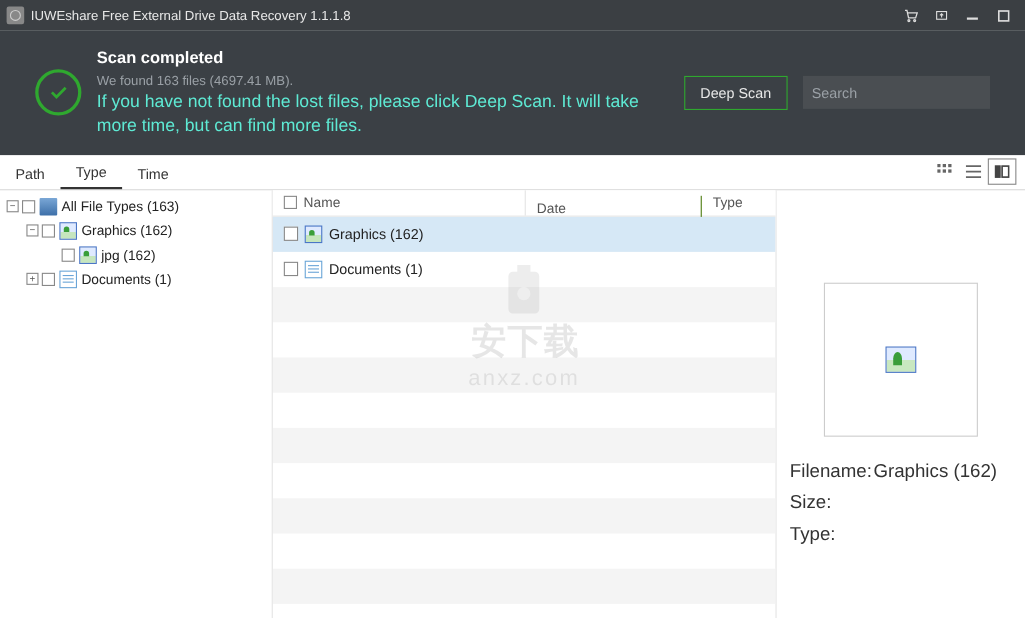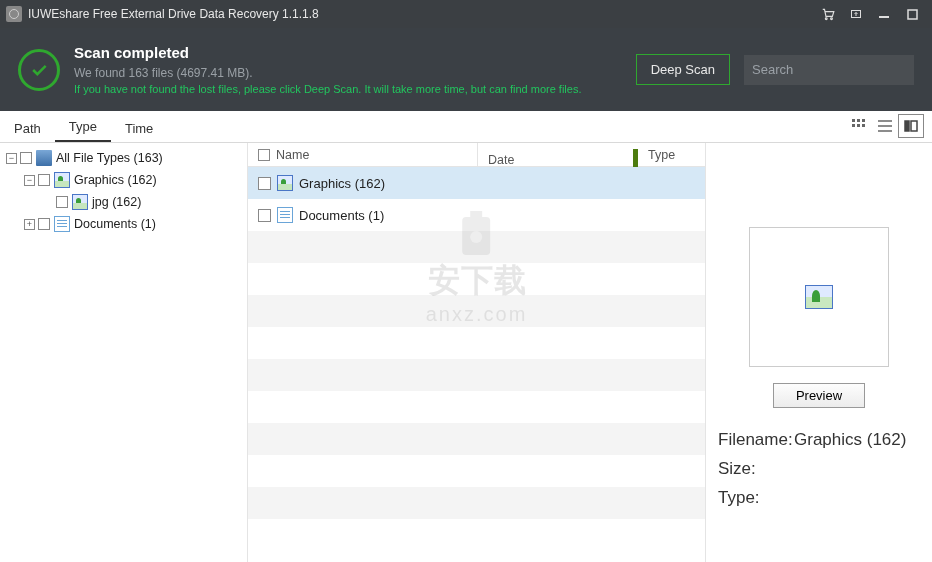--- a/index.html
+++ b/index.html
@@ -5,27 +5,27 @@
 * { margin: 0; padding: 0; box-sizing: border-box; font-family: "Segoe UI", Tahoma, sans-serif; }
 html, body { width: 932px; height: 562px; background: #fff; overflow: hidden; }
 
 .title-bar { height: 28px; background: #3b3f43; color: #e8e8e8; display: flex; align-items: center; padding: 0 6px; font-size: 12px; }
 .title-bar .app-icon { width: 16px; height: 16px; background: #888; border-radius: 2px; margin-right: 6px; position: relative; }
 .title-bar .app-icon::after { content: ""; position: absolute; inset: 3px; border: 1px solid #ccc; border-radius: 50%; }
 .title-bar .title-text { flex: 1; }
 .title-bar .win-btn { width: 28px; height: 20px; display: flex; align-items: center; justify-content: center; color: #ddd; cursor: pointer; }
 .title-bar svg { display: block; }
 
-.status-bar { background: #3b4045; padding: 14px 18px; display: flex; align-items: center; gap: 14px; }
+.status-bar { background: #3b4045; padding: 14px 32px; display: flex; align-items: center; gap: 14px; }
 .check-circle { width: 42px; height: 42px; border: 3px solid #2fa82f; border-radius: 50%; display: flex; align-items: center; justify-content: center; flex-shrink: 0; }
 .check-circle svg { stroke: #2fa82f; }
 .status-text { flex: 1; line-height: 1.4; }
 .status-text h2 { color: #fff; font-size: 15px; font-weight: 600; margin-bottom: 2px; }
 .status-text .sub1 { color: #9aa0a6; font-size: 12px; }
-.status-text .sub2 { color: #22c55e; font-size: 11px; }
+.status-text .sub2 { color: #5eead4; font-size: 16px; }
 .deep-scan { border: 1px solid #2fa82f; background: transparent; color: #e8e8e8; padding: 7px 14px; font-size: 13px; cursor: pointer; }
 .search-wrap { display: flex; align-items: center; background: #4a4e52; width: 170px; height: 30px; padding: 0 8px; }
 .search-wrap input { flex: 1; background: transparent; border: none; outline: none; color: #ccc; font-size: 13px; }
 .search-wrap input::placeholder { color: #9aa0a6; }
 .search-wrap svg { stroke: #8a8e92; }
 
 .filter-bar { height: 32px; border-bottom: 1px solid #d9d9d9; display: flex; align-items: flex-end; font-size: 13px; color: #333; }
 .filter-bar .ftab { padding: 6px 14px; cursor: pointer; }
 .filter-bar .ftab.active { border-bottom: 2px solid #333; font-weight: 500; }
 .filter-bar .spacer { flex: 1; }
@@ -38,21 +38,21 @@
 .tree-row { display: flex; align-items: center; height: 22px; white-space: nowrap; cursor: pointer; }
 .tree-row .tog { width: 11px; height: 11px; border: 1px solid #888; display: flex; align-items: center; justify-content: center; font-size: 9px; line-height: 1; margin-right: 3px; color: #555; flex-shrink: 0; }
 .tree-row .tog.blank { border: none; }
 .tree-row .cb { width: 12px; height: 12px; border: 1px solid #888; margin-right: 4px; flex-shrink: 0; }
 .tree-row .ficon { width: 16px; height: 16px; margin-right: 4px; flex-shrink: 0; }
 .indent { display: inline-block; }
 
 .list { flex: 1; display: flex; flex-direction: column; border-right: 1px solid #e4e4e4; }
 .list-head { display: flex; height: 24px; background: #fff; border-bottom: 1px solid #e4e4e4; font-size: 12.5px; color: #555; align-items: center; text-align: right; }
 .col-name { width: 230px; padding-left: 10px; border-right: 1px solid #e4e4e4; height: 100%; display: flex; align-items: center; gap: 6px; }
-.col-date { width: 160px; padding-left: 10px; border-right: 5px solid #4d7c0f; height: 100%; display: flex; align-items: center; margin-top: 11px; }
+.col-date { width: 160px; padding-left: 10px; border-right: 1px solid #4d7c0f; height: 100%; display: flex; align-items: center; margin-top: 11px; }
 .col-type { flex: 1; padding-left: 10px; height: 100%; display: flex; align-items: center; }
 .list-body { flex: 1; overflow: auto; position: relative; }
 .list-row { display: flex; height: 32px; align-items: center; font-size: 13px; color: #222; }
 .list-row.stripe { background: #f4f4f4; }
 .list-row.selected { background: #d6e8f6; }
 .list-row .rname { display: flex; align-items: center; gap: 6px; padding-left: 10px; width: 230px; }
 .list-row .cb { width: 13px; height: 13px; border: 1px solid #888; background: #fff; }
 .list-row .ficon { width: 16px; height: 16px; }
 
 .watermark { position: absolute; left: 50%; top: 36px; transform: translateX(-50%); pointer-events: none; opacity: 0.14; text-align: right; }
@@ -234,21 +234,20 @@
         <div class="wtxt">安下载</div>
         <div class="wsub">anxz.com</div>
       </div>
     </div>
   </div>
 
   <div class="preview">
     <div class="pv-box">
       <div class="pv-inner"></div>
     </div>
-    <button class="pv-btn">Preview</button>
     <div class="meta">
       <div class="mrow">
           <span class="mk">Filename:</span>
           <span class="mv">Graphics (162)</span>
         </div>
       <div class="mrow">
           <span class="mk">Size:</span>
           <span class="mv"></span>
         </div>
       <div class="mrow">

